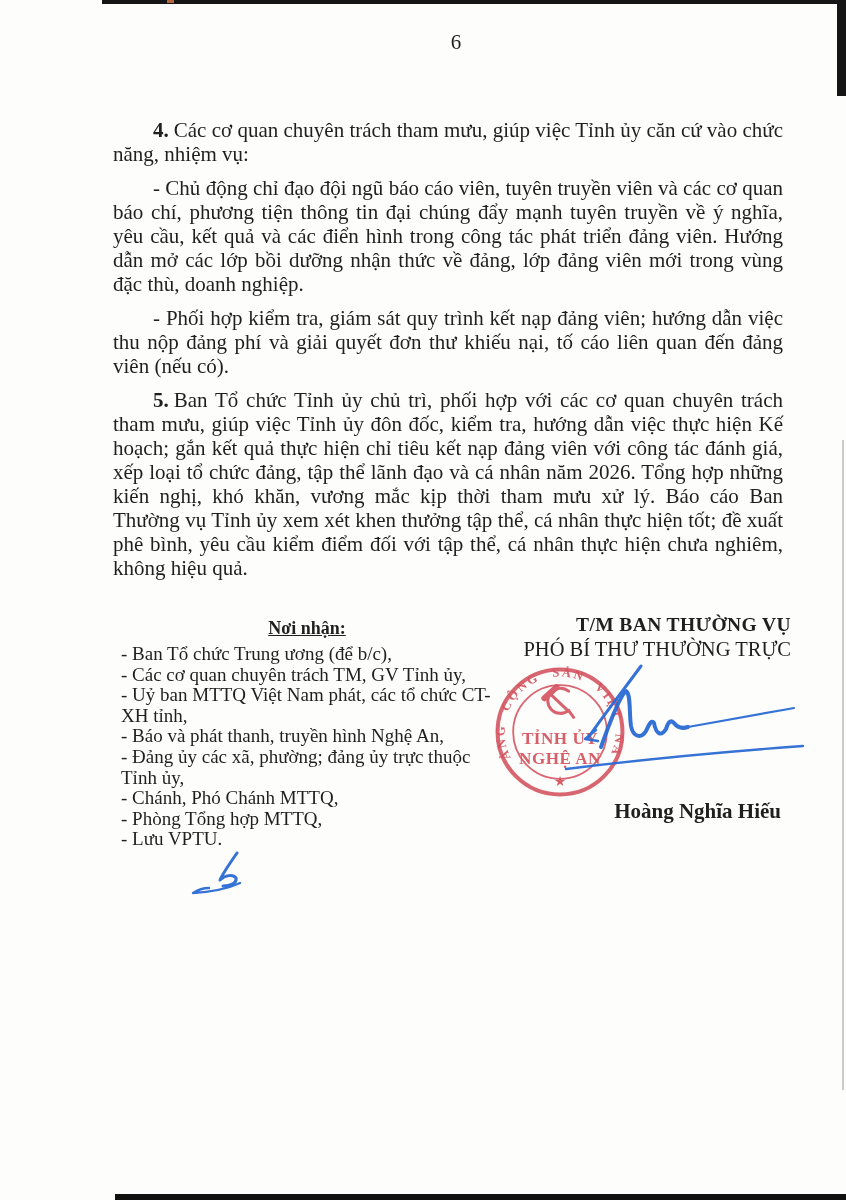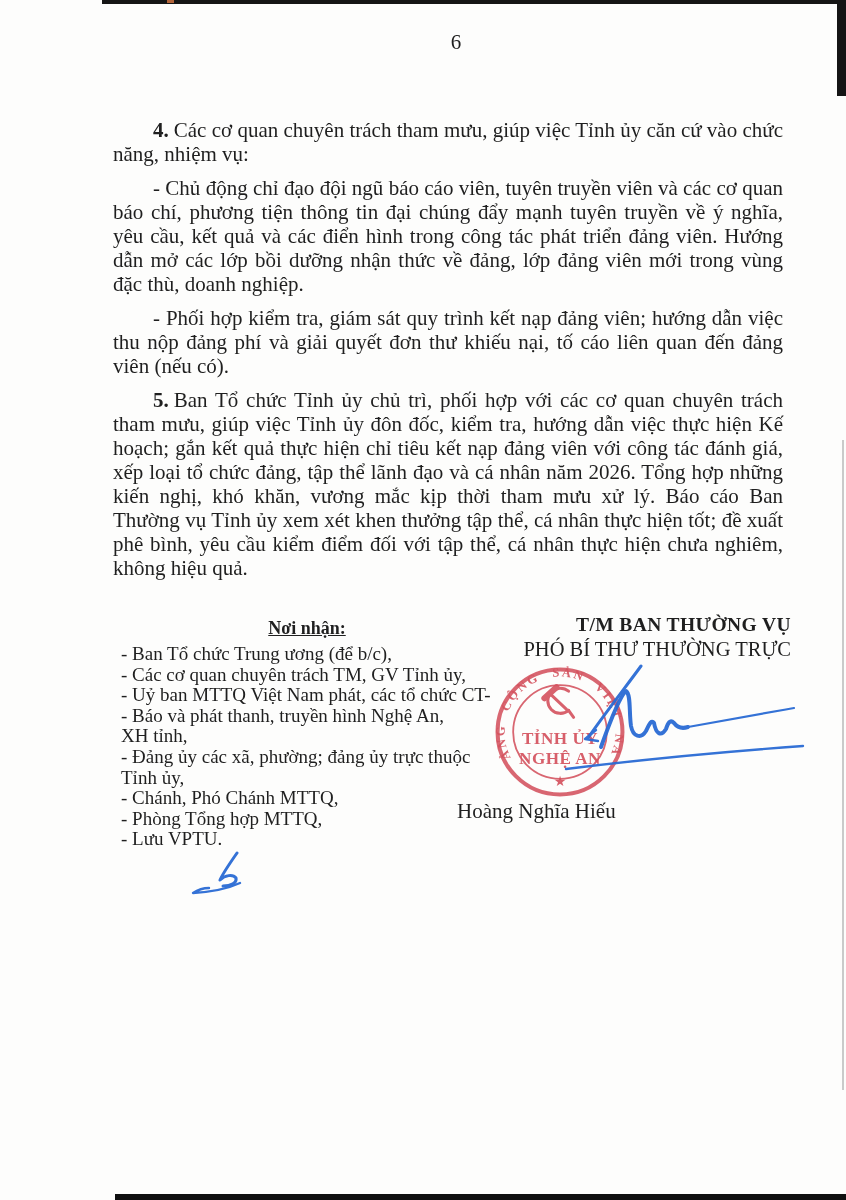--- a/index.html
+++ b/index.html
@@ -32,22 +32,22 @@
     font-size:18px; font-weight:bold; text-decoration:underline;
     margin-bottom:5px;
     text-align:center;
   }
   .recipient-line { font-size:19px; line-height:20.6px; }
 
   .sig-head { position:absolute; left:455px; top:614px; width:336px; text-align:right; }
   .sig-tm    { font-size:19.5px; font-weight:bold; letter-spacing:.4px; }
   .sig-title { font-size:20.5px; margin-top:2px; }
   .sig-name  {
-    position:absolute; left:457px; top:799px; width:336px;
-    text-align:left; font-size:21px; font-weight:normal;
+    position:absolute; left:445px; top:799px; width:336px;
+    text-align:right; font-size:21px; font-weight:bold;
   }
 
   .stamp-svg     { position:absolute; left:492px; top:664px; }
   .signature-svg { position:absolute; left:555px; top:650px; }
   .paraph-svg    { position:absolute; left:185px; top:845px; }
 
   .stamp-ring-text { font-family:"Liberation Serif", serif; font-size:12.5px; font-weight:bold; letter-spacing:2.2px; word-spacing:7px; }
   .stamp-center    { font-family:"Liberation Serif", serif; font-size:17px; font-weight:bold; letter-spacing:.5px; }
   .stamp-star      { font-family:"DejaVu Sans", sans-serif; font-size:14px; }
 </style>
@@ -69,22 +69,22 @@
     <p><span>- Chủ động chỉ đạo đội ngũ báo cáo viên, tuyên truyền viên và các cơ quan báo chí, phương tiện thông tin đại chúng đẩy mạnh tuyên truyền về ý nghĩa, yêu cầu, kết quả và các điển hình trong công tác phát triển đảng viên. Hướng dẫn mở các lớp bồi dưỡng nhận thức về đảng, lớp đảng viên mới trong vùng đặc thù, doanh nghiệp.</span></p>
     <p><span>- Phối hợp kiểm tra, giám sát quy trình kết nạp đảng viên; hướng dẫn việc thu nộp đảng phí và giải quyết đơn thư khiếu nại, tố cáo liên quan đến đảng viên (nếu có).</span></p>
     <p><span class="num">5.</span><span>Ban Tổ chức Tỉnh ủy chủ trì, phối hợp với các cơ quan chuyên trách tham mưu, giúp việc Tỉnh ủy đôn đốc, kiểm tra, hướng dẫn việc thực hiện Kế hoạch; gắn kết quả thực hiện chỉ tiêu kết nạp đảng viên với công tác đánh giá, xếp loại tổ chức đảng, tập thể lãnh đạo và cá nhân năm 2026. Tổng hợp những kiến nghị, khó khăn, vương mắc kịp thời tham mưu xử lý. Báo cáo Ban Thường vụ Tỉnh ủy xem xét khen thưởng tập thể, cá nhân thực hiện tốt; đề xuất phê bình, yêu cầu kiểm điểm đối với tập thể, cá nhân thực hiện chưa nghiêm, không hiệu quả.</span></p>
   </div>
 
   <div class="recipients">
     <div class="recipients-label">Nơi nhận:</div>
     <div class="recipient-line">- Ban Tổ chức Trung ương (để b/c),</div>
     <div class="recipient-line">- Các cơ quan chuyên trách TM, GV Tỉnh ủy,</div>
     <div class="recipient-line">- Uỷ ban MTTQ Việt Nam phát, các tổ chức CT-</div>
+    <div class="recipient-line">XH tỉnh,</div>
     <div class="recipient-line">- Báo và phát thanh, truyền hình Nghệ An,</div>
-    <div class="recipient-line">XH tỉnh,</div>
     <div class="recipient-line">- Đảng ủy các xã, phường; đảng ủy trực thuộc</div>
     <div class="recipient-line">Tỉnh ủy,</div>
     <div class="recipient-line">- Chánh, Phó Chánh MTTQ,</div>
     <div class="recipient-line">- Phòng Tổng hợp MTTQ,</div>
     <div class="recipient-line">- Lưu VPTU.</div>
   </div>
 
   <div class="sig-head">
     <div class="sig-tm">T/M BAN THƯỜNG VỤ</div>
     <div class="sig-title">PHÓ BÍ THƯ THƯỜNG TRỰC</div>

